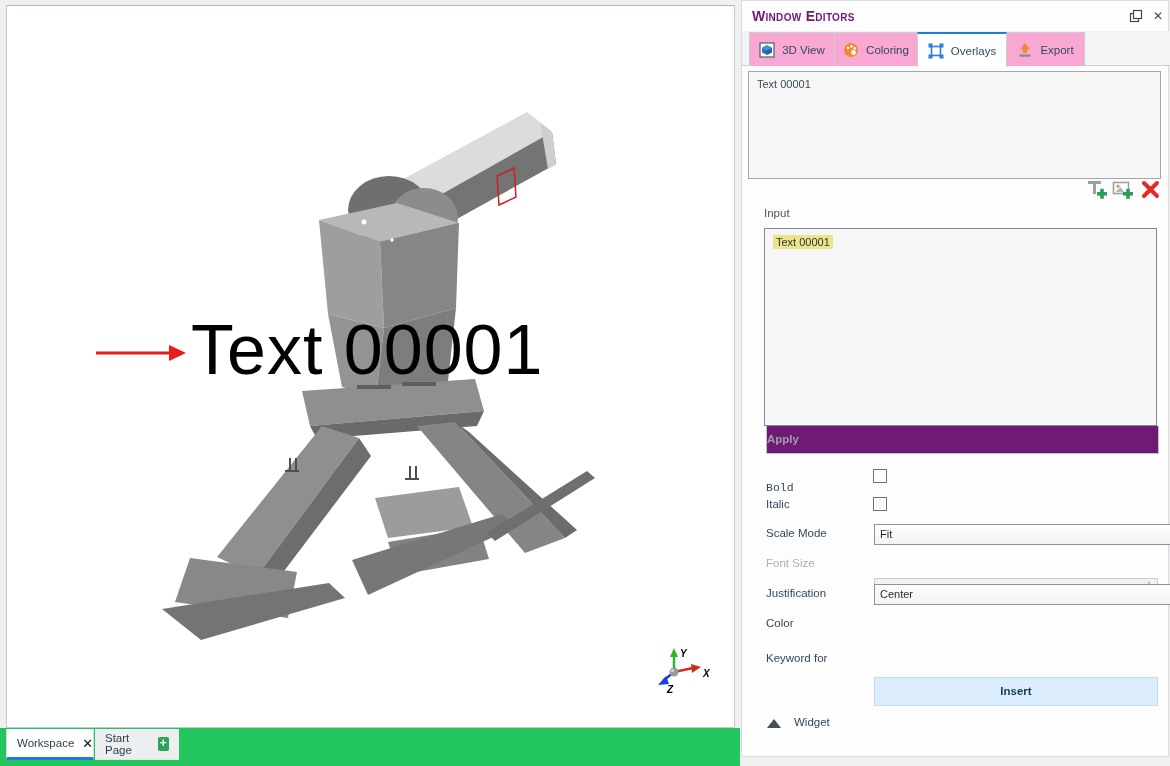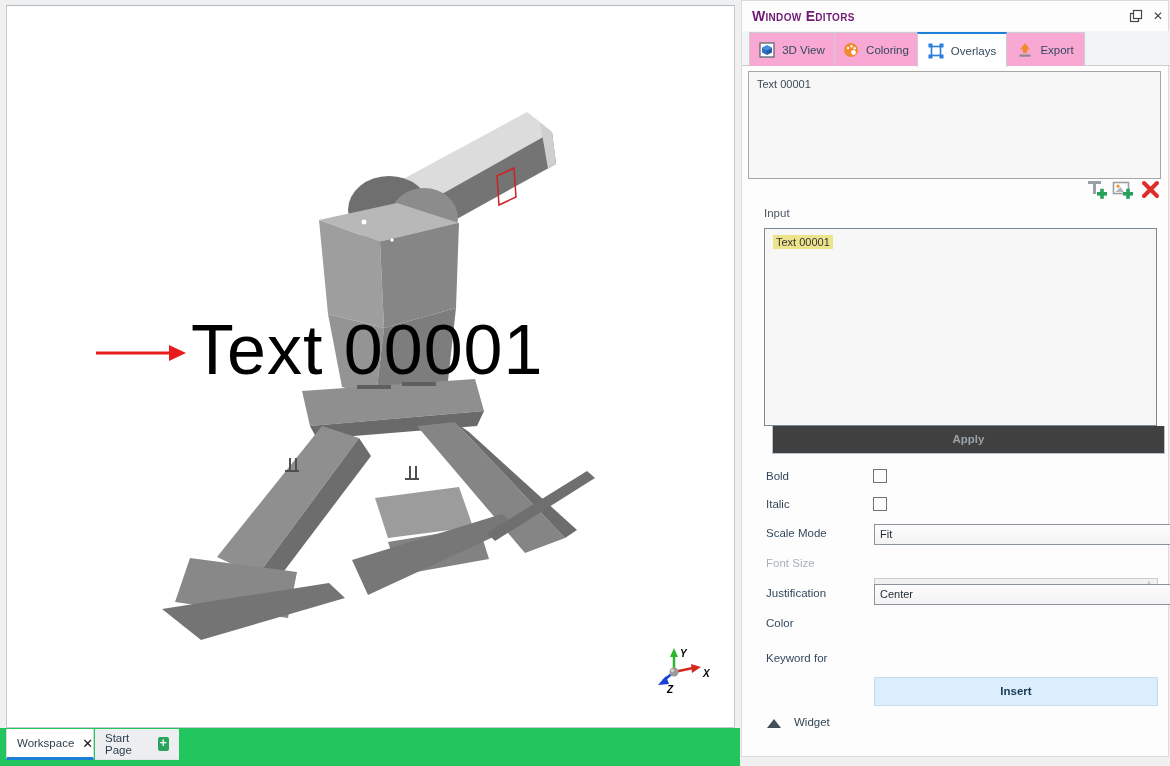--- a/index.html
+++ b/index.html
@@ -78,23 +78,23 @@
   .mini-icon.addimg  { left:370px; }
   .mini-icon.del     { left:398px; }
 
   .input-label { position:absolute; left:22px; top:206px; color:#4a5561; }
   .textarea {
     position:absolute; left:22px; top:227px; width:393px; height:198px;
     background:#f7f7f7; border:1px solid #7d8a96; padding:7px 8px;
   }
   .hl { background:#ece48b; color:#333; font-size:11px; padding:1px 3px; }
   .apply-btn {
-    position:absolute; left:30px; top:425px; width:393px; height:28px;
-    background:#404040; border:1px solid #b9c3cb; border-top:none;
-    text-align:center; line-height:27px; font-weight:bold; color:#9aa1a8;
+    position:absolute; left:24px; top:425px; width:393px; height:28px;
+    background:#701a75; border:1px solid #b9c3cb; border-top:none;
+    text-align:left; line-height:27px; font-weight:bold; color:#9aa1a8;
   }
 
   .frow-label { position:absolute; left:24px; color:#34495e; }
   .frow-label.disabled { color:#a9b0b7; }
   .checkbox {
     position:absolute; left:131px; width:14px; height:14px;
     border:1px solid #6b737b; background:#fdfdfd;
   }
   .selectbox {
     position:absolute; left:132px; width:332px; height:21px;
@@ -279,21 +279,21 @@
       <line x1="17" y1="4" x2="4" y2="17" stroke="#e02b2b" stroke-width="4" stroke-linecap="round"></line>
     </svg>
   </div>
 
   <div class="input-label">Input</div>
   <div class="textarea">
     <span class="hl">Text 00001</span>
   </div>
   <div class="apply-btn">Apply</div>
 
-  <div class="frow-label" style="top:469px;">Bold</div>
+  <div class="frow-label" style="top:480px;font-family:Liberation Mono, monospace;">Bold</div>
   <span class="checkbox" style="top:468px;"></span>
 
   <div class="frow-label" style="top:497px;">Italic</div>
   <span class="checkbox" style="top:496px;"></span>
 
   <div class="frow-label" style="top:526px;">Scale Mode</div>
   <div class="selectbox" style="top:523px;">
     <span>Fit</span>
     <span class="chev"></span>
   </div>

